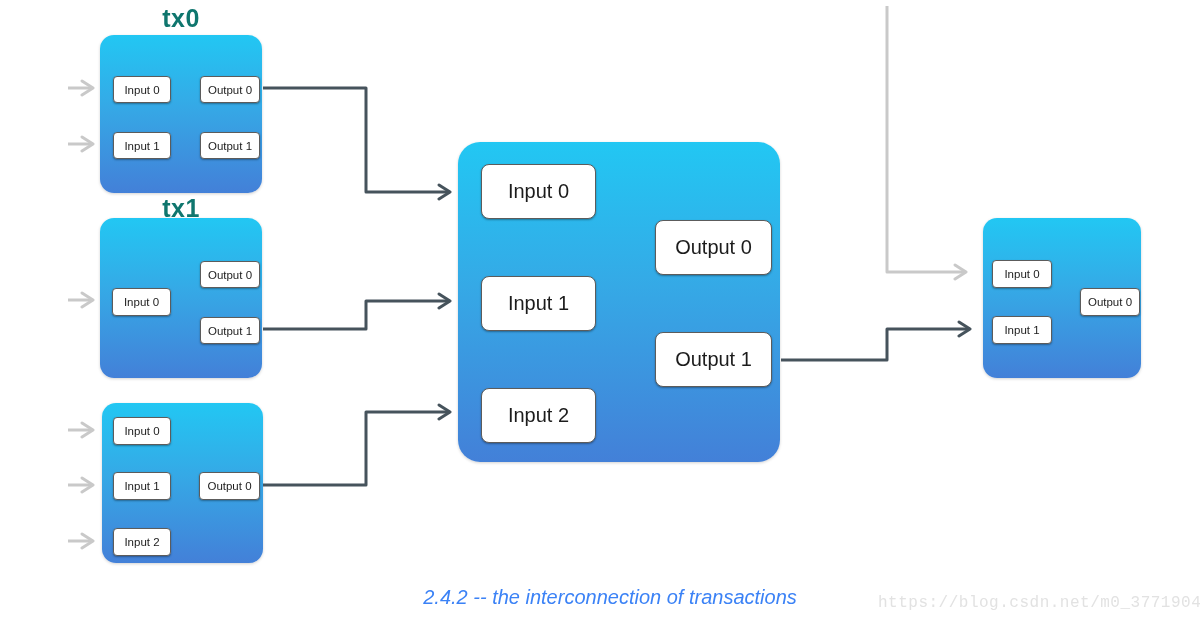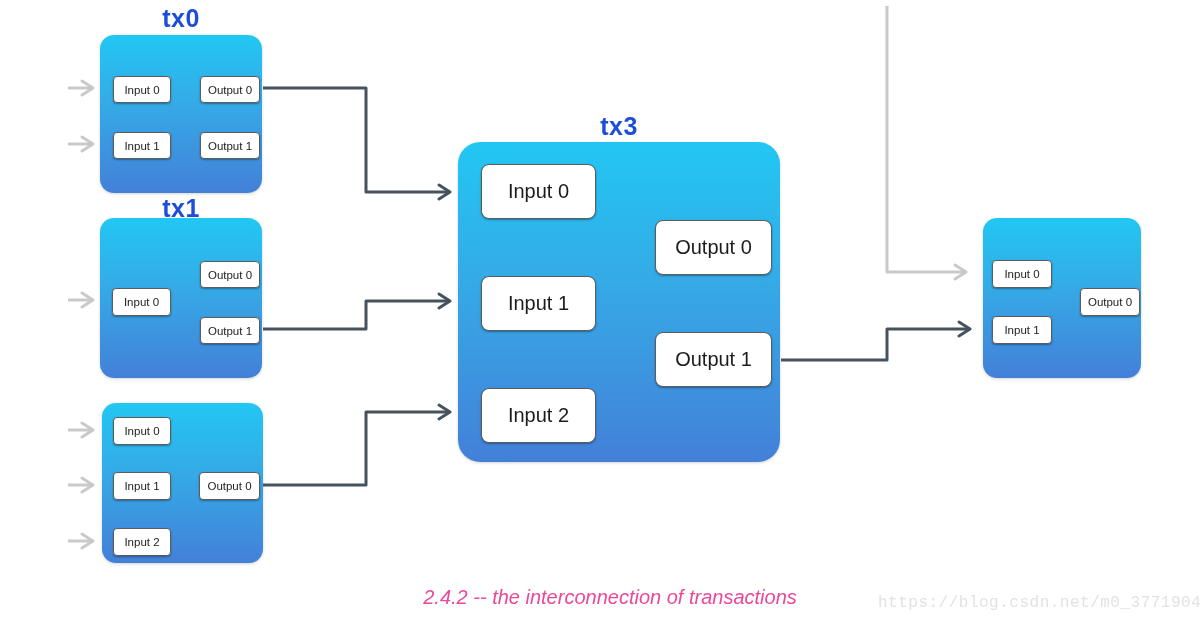--- a/index.html
+++ b/index.html
@@ -8,55 +8,54 @@
     background:#ffffff;font-family:"Liberation Sans",sans-serif;
   }
   .wires{position:absolute;left:0;top:0;width:1200px;height:623px;pointer-events:none;}
   .txbox{
     position:absolute;border-radius:14px;
     background:linear-gradient(180deg,#22c7f3 0%,#35a9e6 45%,#4380d8 100%);
     box-shadow:0 1px 3px rgba(0,0,0,0.18);
   }
   .txbox.big{border-radius:22px;}
   .txlabel{
-    position:absolute;text-align:center;color:#1d4ed8;
+    position:absolute;text-align:center;color:#0f766e;
     font-size:25px;font-weight:700;letter-spacing:0.5px;
   }
   .chip{
     position:absolute;background:#ffffff;border:1.6px solid #5c5c5c;
     border-radius:4px;display:flex;align-items:center;justify-content:center;
     color:#1c1c1c;font-size:11.5px;box-shadow:0 1px 2px rgba(0,0,0,0.35);
     white-space:nowrap;
     text-align:center;
   }
   .chip.big{font-size:20px;border-radius:8px;border-width:1.8px;}
   .caption{
     position:absolute;left:370px;top:586px;width:480px;text-align:center;
-    font-style:italic;font-size:20px;color:#ec4899;
+    font-style:italic;font-size:20px;color:#3b82f6;
   }
   .watermark{
     position:absolute;left:878px;top:594px;
     font-family:"Liberation Mono",monospace;font-size:16px;color:#e2e2e2;
     letter-spacing:0.5px;white-space:nowrap;
   }
 </style>
 </head>
 <body>
 
 <div class="stage">
 
   <div class="txlabel" style="left:100px;top:4px;width:162px;">tx0</div>
   <div class="txbox" style="left:100px;top:35px;width:162px;height:158px;"></div>
 
   <div class="txlabel" style="left:100px;top:194px;width:162px;text-align:center;">tx1</div>
   <div class="txbox" style="left:100px;top:218px;width:162px;height:160px;"></div>
 
   <div class="txbox" style="left:102px;top:403px;width:161px;height:160px;"></div>
 
-  <div class="txlabel" style="left:458px;top:112px;width:322px;">tx3</div>
   <div class="txbox big" style="left:458px;top:142px;width:322px;height:320px;"></div>
 
   <div class="txbox" style="left:983px;top:218px;width:158px;height:160px;"></div>
 
   <div class="chip" style="left:113px;top:76px;width:56px;height:25px;">Input 0</div>
   <div class="chip" style="left:200px;top:76px;width:58px;height:25px;">Output 0</div>
   <div class="chip" style="left:113px;top:132px;width:56px;height:25px;">Input 1</div>
   <div class="chip" style="left:200px;top:132px;width:58px;height:25px;">Output 1</div>
 
   <div class="chip" style="left:200px;top:261px;width:58px;height:25px;">Output 0</div>

